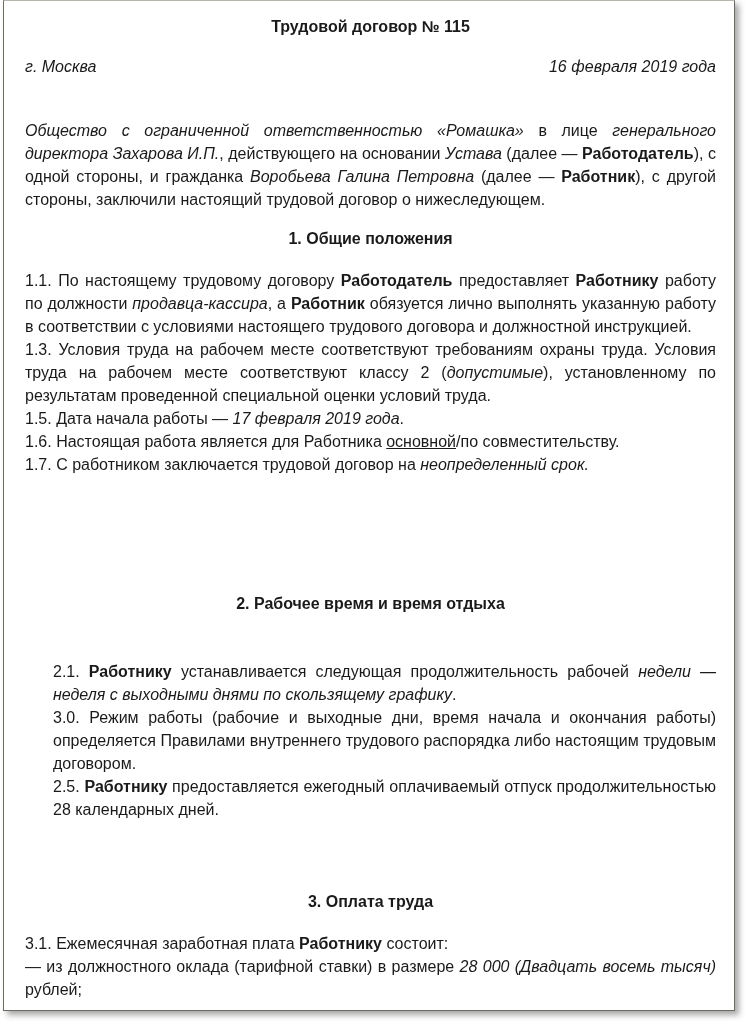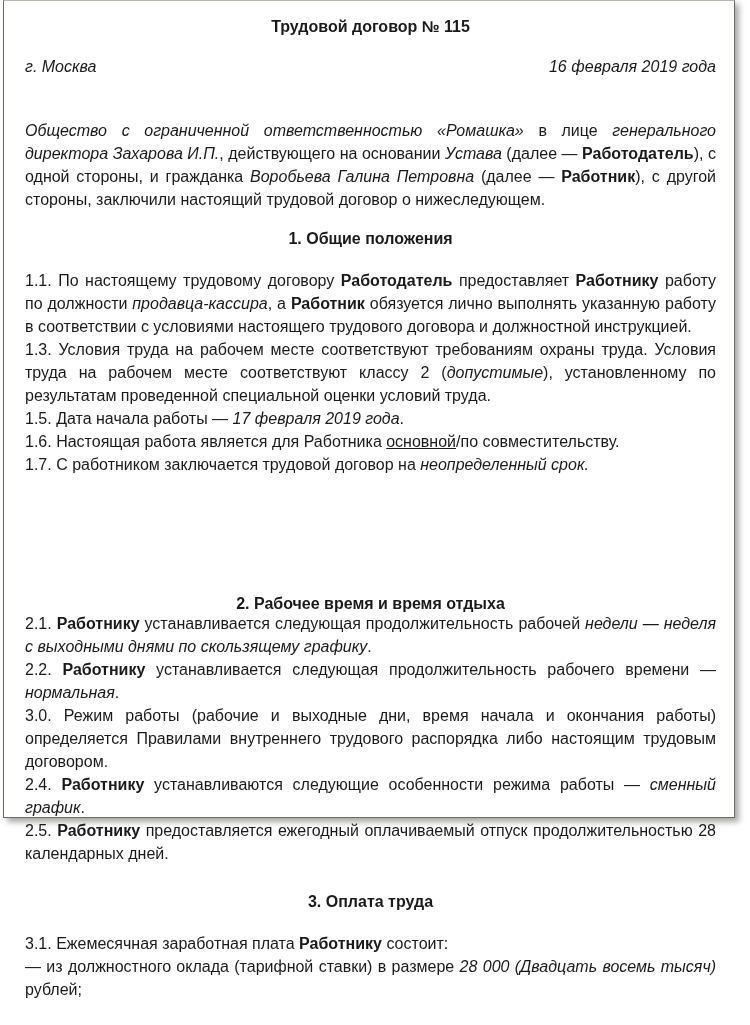--- a/index.html
+++ b/index.html
@@ -1,18 +1,18 @@
 <!DOCTYPE html>
 <html><head>
 <meta charset="utf-8">
 <style>
   html, body { margin: 0; padding: 0; background: #ffffff; }
   body { width: 750px; height: 1025px; position: relative; overflow: hidden; }
   .page {
-    position: absolute; left: 3px; top: 0px; width: 732px; height: 818px;
+    position: absolute; left: 3px; top: 0px; width: 732px; height: 1011px;
     background: #ffffff;
     border: 1px solid #6f6a63; border-top: 1px solid #b8b4ae;
     box-shadow: 4px 4px 6px rgba(0,0,0,0.35);
     box-sizing: border-box;
   }
   .content {
     position: absolute; left: 21px; right: 18px; top: 0;
     font-family: "Liberation Sans", sans-serif;
     font-size: 16px; line-height: 23px; color: #1a1a1a;
   }
@@ -40,25 +40,23 @@
     <div class="heading" style="top:226px;">1. Общие положения</div>
     <div class="block" style="top:268px;">
       <p class="p">1.1. По настоящему трудовому договору <b>Работодатель</b> предоставляет <b>Работнику</b> работу по должности <i>продавца-кассира</i>, а <b>Работник</b> обязуется лично выполнять указанную работу в соответствии с условиями настоящего трудового договора и должностной инструкцией.</p>
       <p class="p">1.3. Условия труда на рабочем месте соответствуют требованиям охраны труда. Условия труда на рабочем месте соответствуют классу 2 (<i>допустимые</i>), установленному по результатам проведенной специальной оценки условий труда.</p>
       <p class="p">1.5. Дата начала работы — <i>17 февраля 2019 года</i>.</p>
       <p class="p">1.6. Настоящая работа является для Работника <u>основной</u>/по совместительству.</p>
       <p class="p">1.7. С работником заключается трудовой договор на <i>неопределенный срок.</i></p>
     </div>
 
     <div class="heading" style="top:591px;">2. Рабочее время и время отдыха</div>
-    <div class="block" style="top:611px;">
+    <div class="block" style="top:659px;margin-left:28px;">
       <p class="p">2.1. <b>Работнику</b> устанавливается следующая продолжительность рабочей <i>недели — неделя с выходными днями по скользящему графику</i>.</p>
-      <p class="p">2.2. <b>Работнику</b> устанавливается следующая продолжительность рабочего времени — <i>нормальная</i>.</p>
       <p class="p">3.0. Режим работы (рабочие и выходные дни, время начала и окончания работы) определяется Правилами внутреннего трудового распорядка либо настоящим трудовым договором.</p>
-      <p class="p">2.4. <b>Работнику</b> устанавливаются следующие особенности режима работы — <i>сменный график</i>.</p>
       <p class="p">2.5. <b>Работнику</b> предоставляется ежегодный оплачиваемый отпуск продолжительностью 28 календарных дней.</p>
     </div>
 
     <div class="heading" style="top:889px;">3. Оплата труда</div>
     <div class="block" style="top:931px;">
       <p class="p">3.1. Ежемесячная заработная плата <b>Работнику</b> состоит:</p>
       <p class="p">— из должностного оклада (тарифной ставки) в размере <i>28 000 (Двадцать восемь тысяч)</i> рублей;</p>
     </div>
   </div>
 </div>

